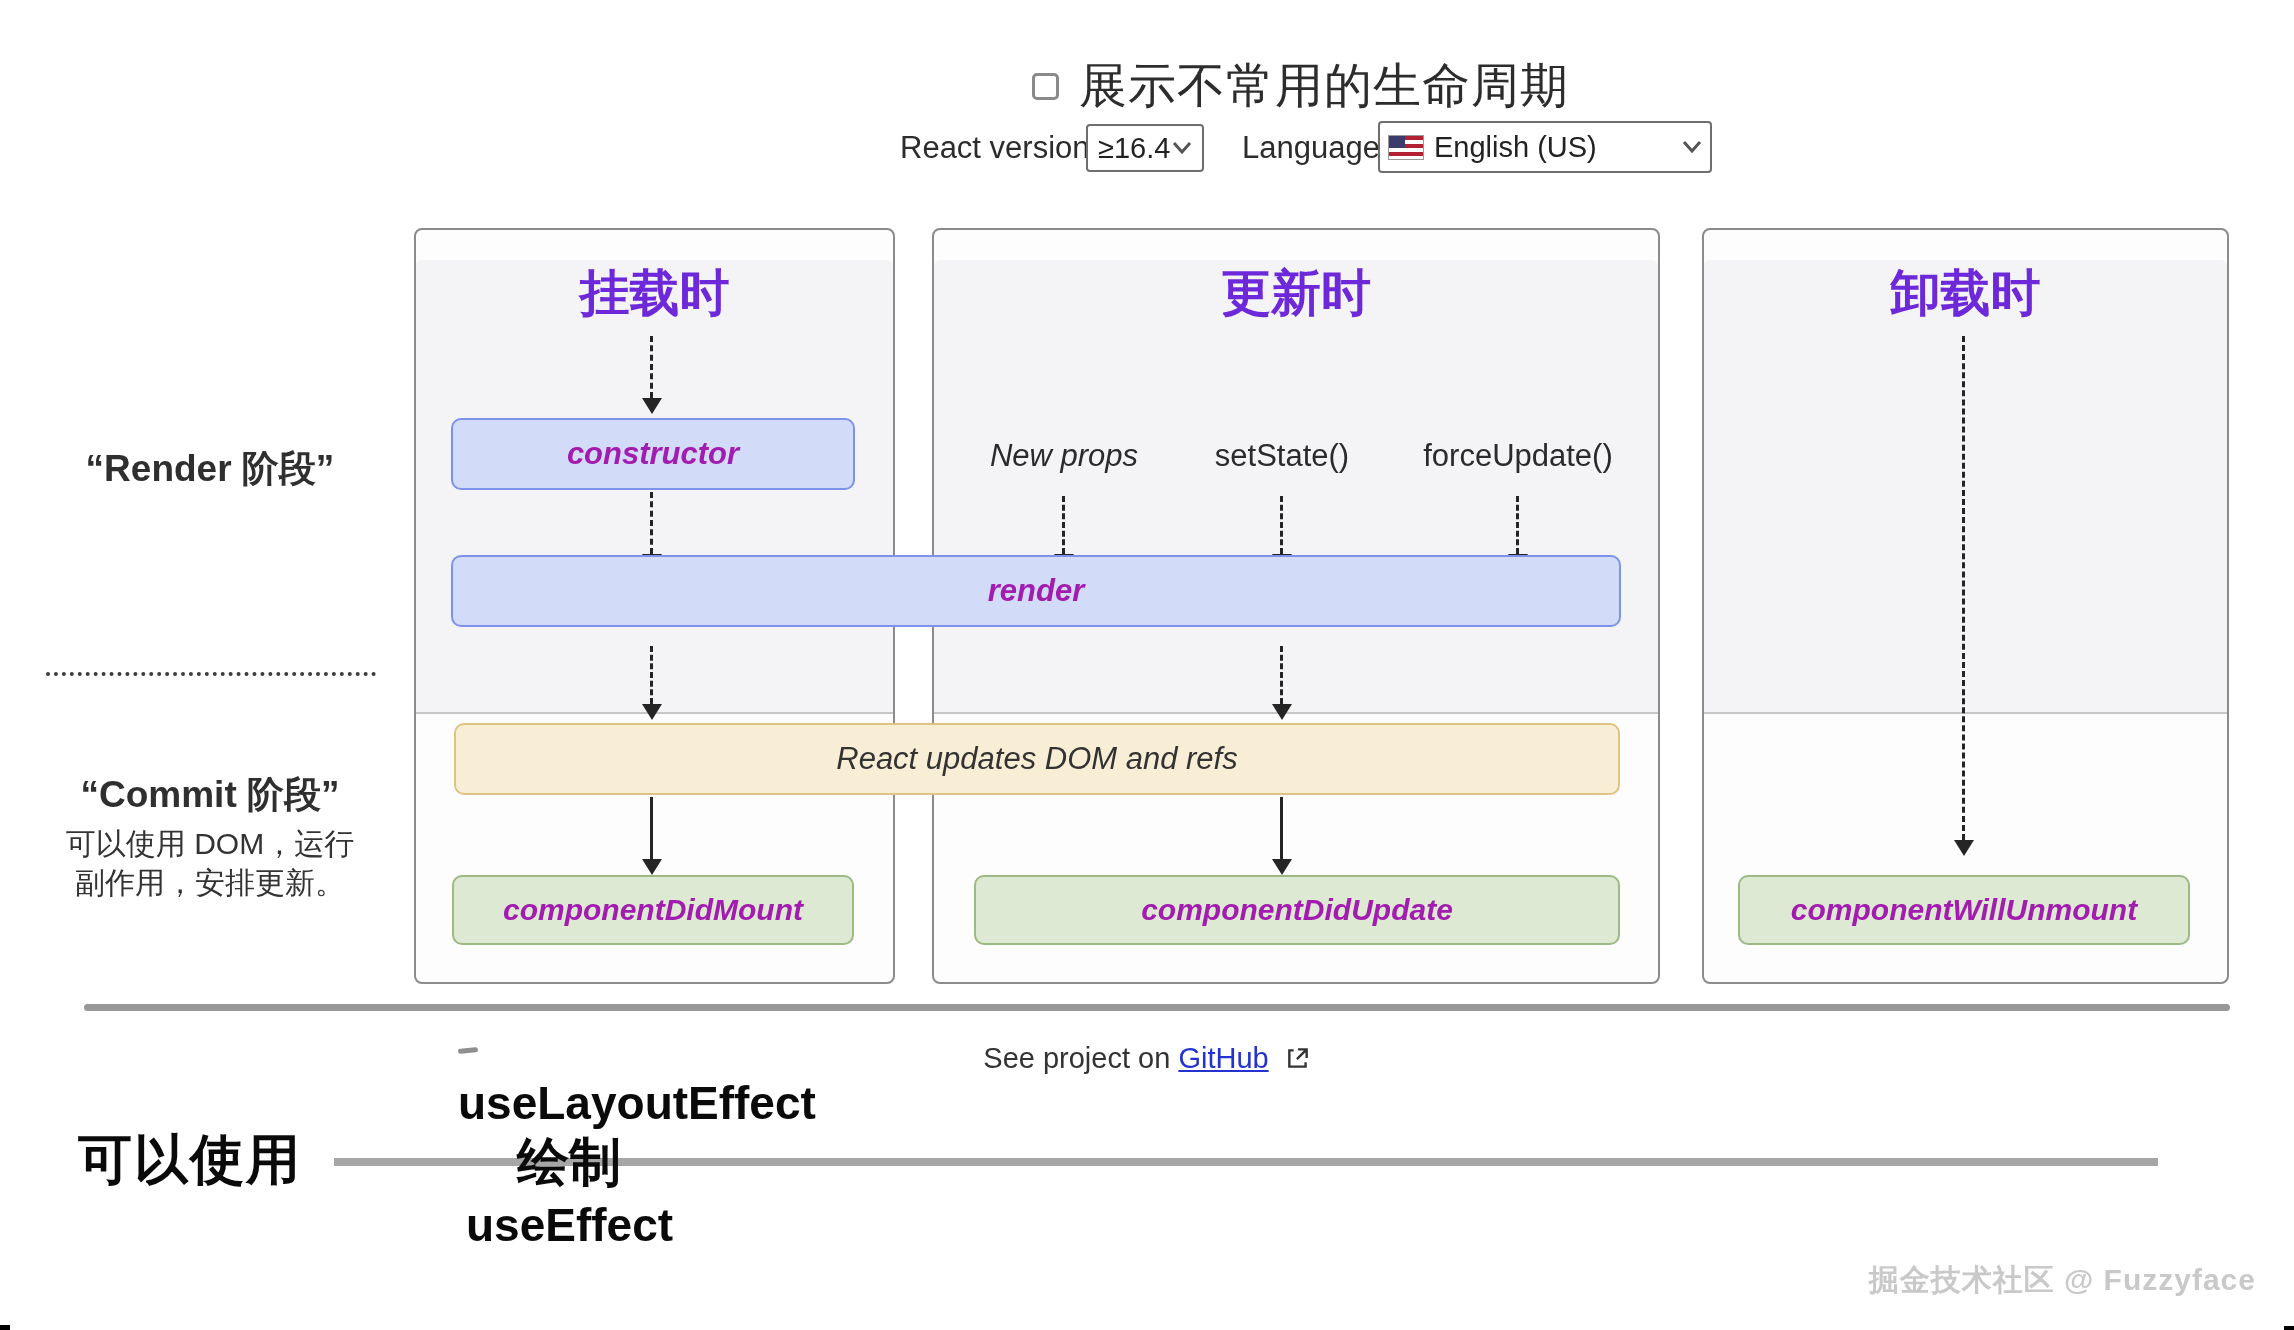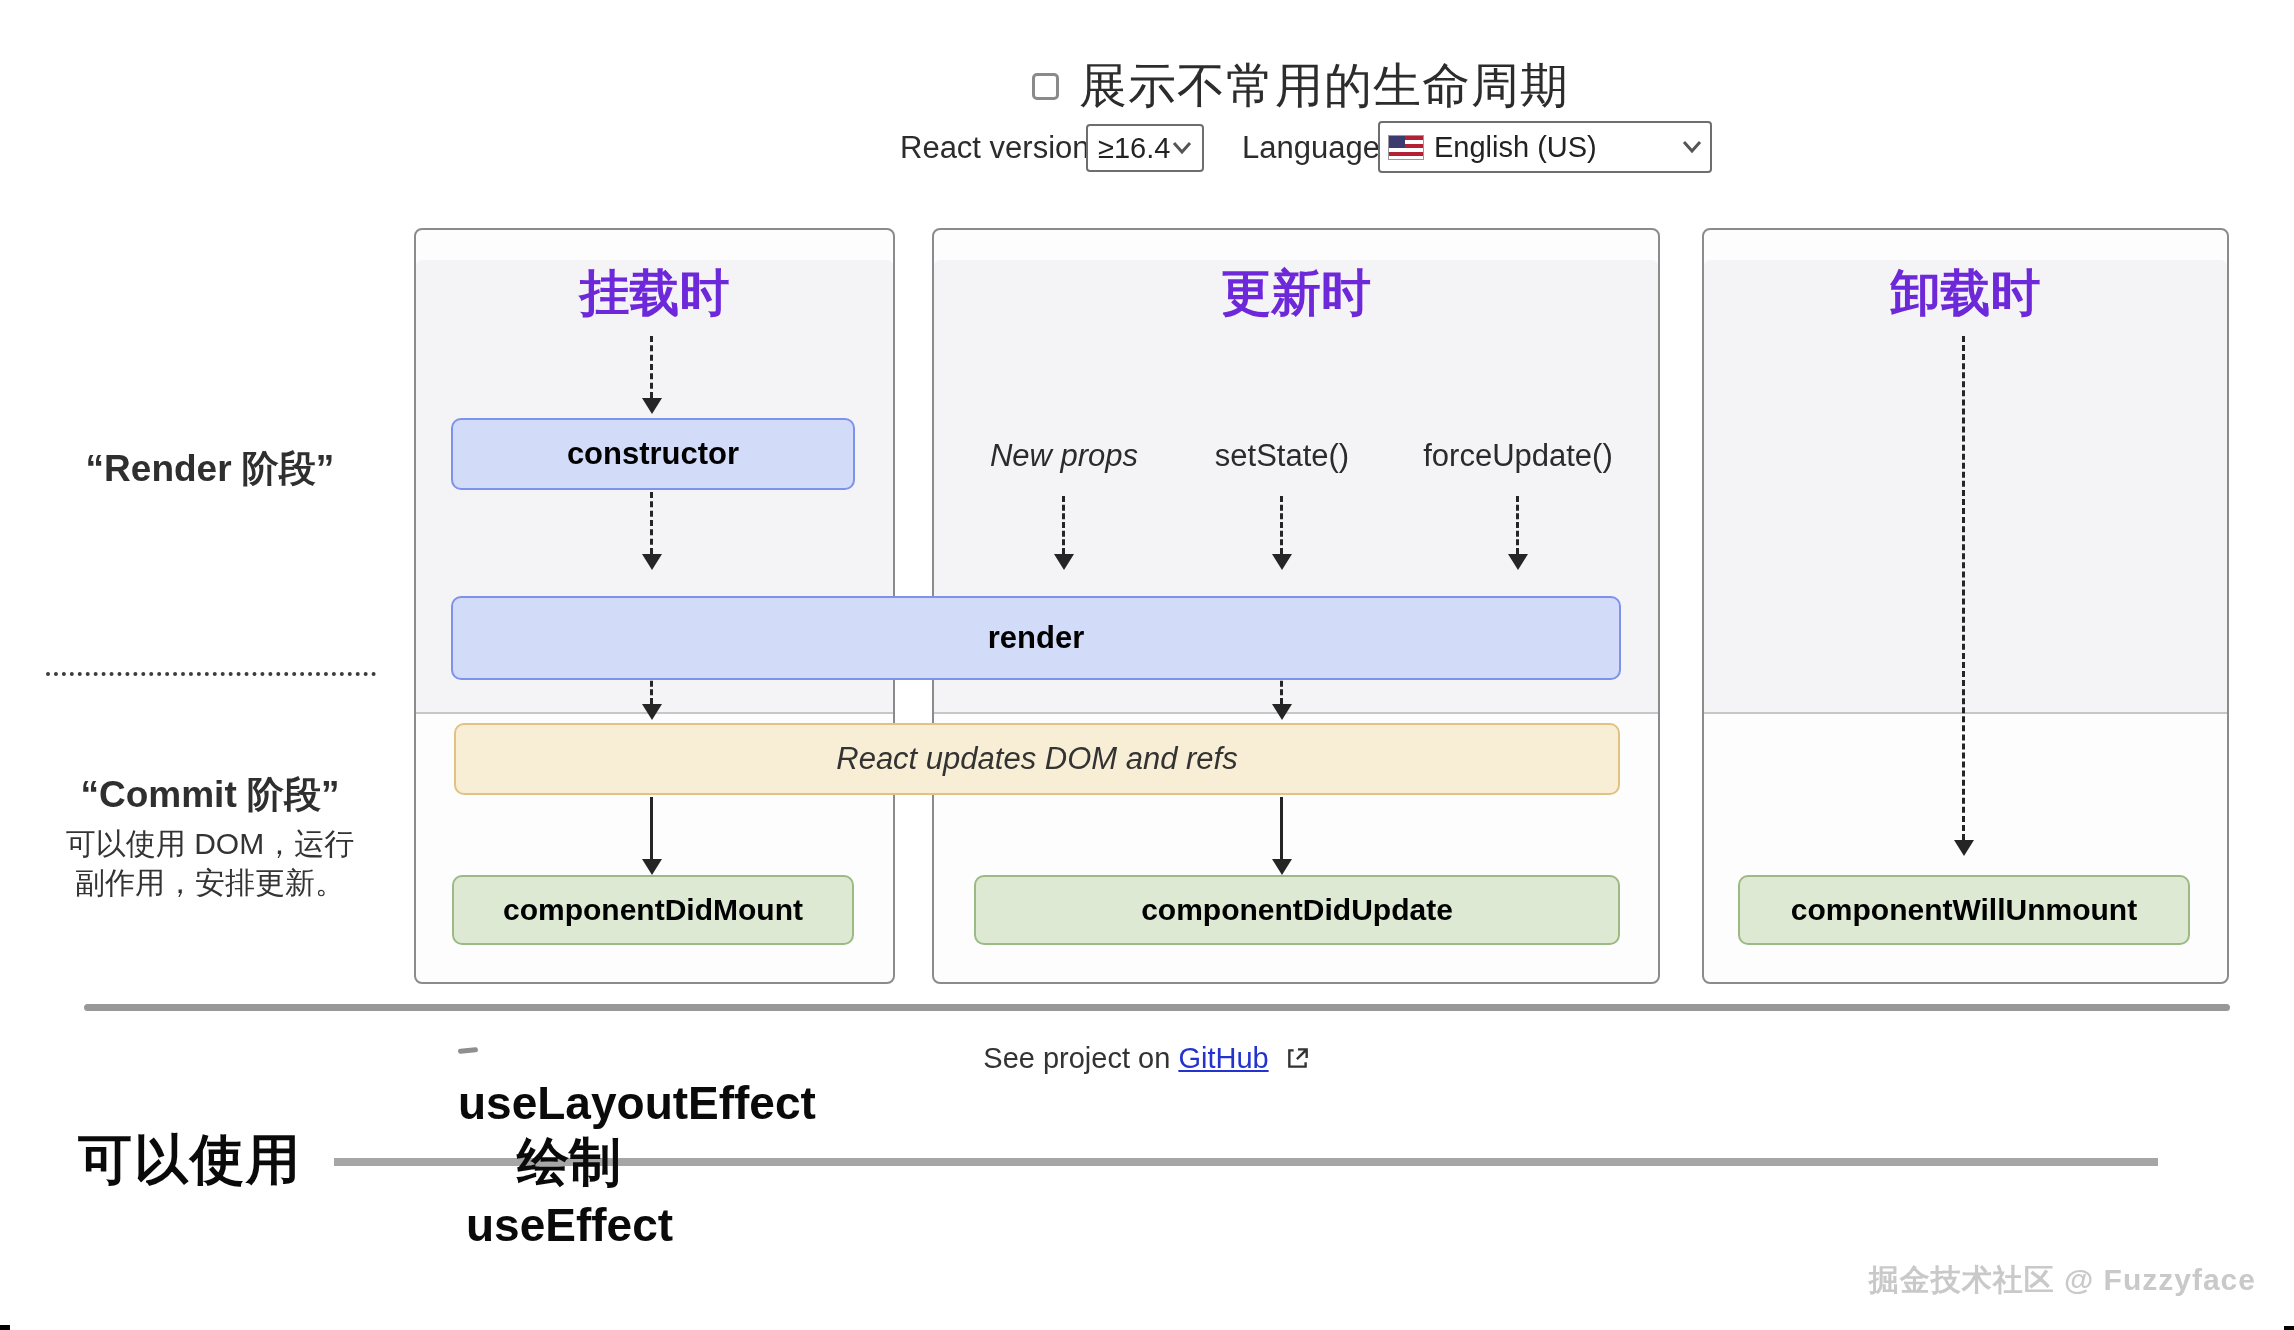--- a/index.html
+++ b/index.html
@@ -20,21 +20,21 @@
   .chev{width:20px;height:14px;flex:0 0 auto;}
   .usflag{width:36px;height:25px;position:relative;flex:0 0 auto;
     background:repeating-linear-gradient(#b22234 0 4px,#fff 4px 8px);border:1px solid #999;box-sizing:border-box;}
   .usflag::after{content:"";position:absolute;left:0;top:0;width:16px;height:12px;background:#3c3b6e;}
   
   .col{position:absolute;top:228px;height:756px;border:2px solid #8b8b8b;border-radius:8px;background:#fdfdfd;box-sizing:border-box;}
   .col-top{height:452px;background:#f4f4f6;border-bottom:2px solid #c6c6c6;border-radius:6px 6px 0 0;}
   .col-header{margin-top:30px;text-align:center;font-size:50px;font-weight:600;color:#6d28d9;}
   
   .lc{position:absolute;box-sizing:border-box;border-radius:10px;display:flex;align-items:center;justify-content:center;
-      font-size:31px;font-weight:700;color:#000000;z-index:3;}
+      font-size:31px;font-weight:700;color:#a21caf;z-index:3;font-style:italic;}
   .lc.blue{background:#d2dcf9;border:2px solid #7d92ea;}
   .lc.yellow{background:#f8eed5;border:2px solid #e0c382;font-weight:400;font-style:italic;color:#333;}
   .lc.green{background:#dde9d2;border:2px solid #9cba83;}
   .trigger{position:absolute;top:438px;transform:translateX(-50%);font-size:31px;color:#2b2b2b;white-space:nowrap;z-index:2;}
   .trigger.it{font-style:italic;}
   
   .arr{position:absolute;z-index:2;}
   .arr .line{width:0;border-left:3px dashed #252525;}
   .arr.solid .line{border-left-style:solid;}
   .arr .head{width:0;height:0;border-left:10px solid transparent;border-right:10px solid transparent;
@@ -146,21 +146,21 @@
   <div class="arr solid" style="left:1280px;top:797px;">
       <div class="line" style="height:62px;"></div>
       <div class="head"></div>
     </div>
   <div class="arr" style="left:1962px;top:336px;">
       <div class="line" style="height:504px;"></div>
       <div class="head"></div>
     </div>
 
   <div class="lc blue" style="left:451px;top:418px;width:404px;height:72px;">constructor</div>
-  <div class="lc blue" style="left:451px;top:596px;width:1170px;height:84px;">render</div>
+  <div class="lc blue" style="left:451px;top:555px;width:1170px;height:72px;">render</div>
   <div class="lc yellow" style="left:454px;top:723px;width:1166px;height:72px;">React updates DOM and refs</div>
   <div class="lc green" style="left:452px;top:875px;width:402px;height:70px;font-size:30px;">componentDidMount</div>
   <div class="lc green" style="left:974px;top:875px;width:646px;height:70px;font-size:30px;">componentDidUpdate</div>
   <div class="lc green" style="left:1738px;top:875px;width:452px;height:70px;font-size:30px;">componentWillUnmount</div>
 
   <div class="big-divider"></div>
   <div class="see-project">
     <span>See project on</span>
     <a href="#">GitHub</a>
     <svg class="ext-icon" width="26" height="26" viewBox="0 0 24 24">

